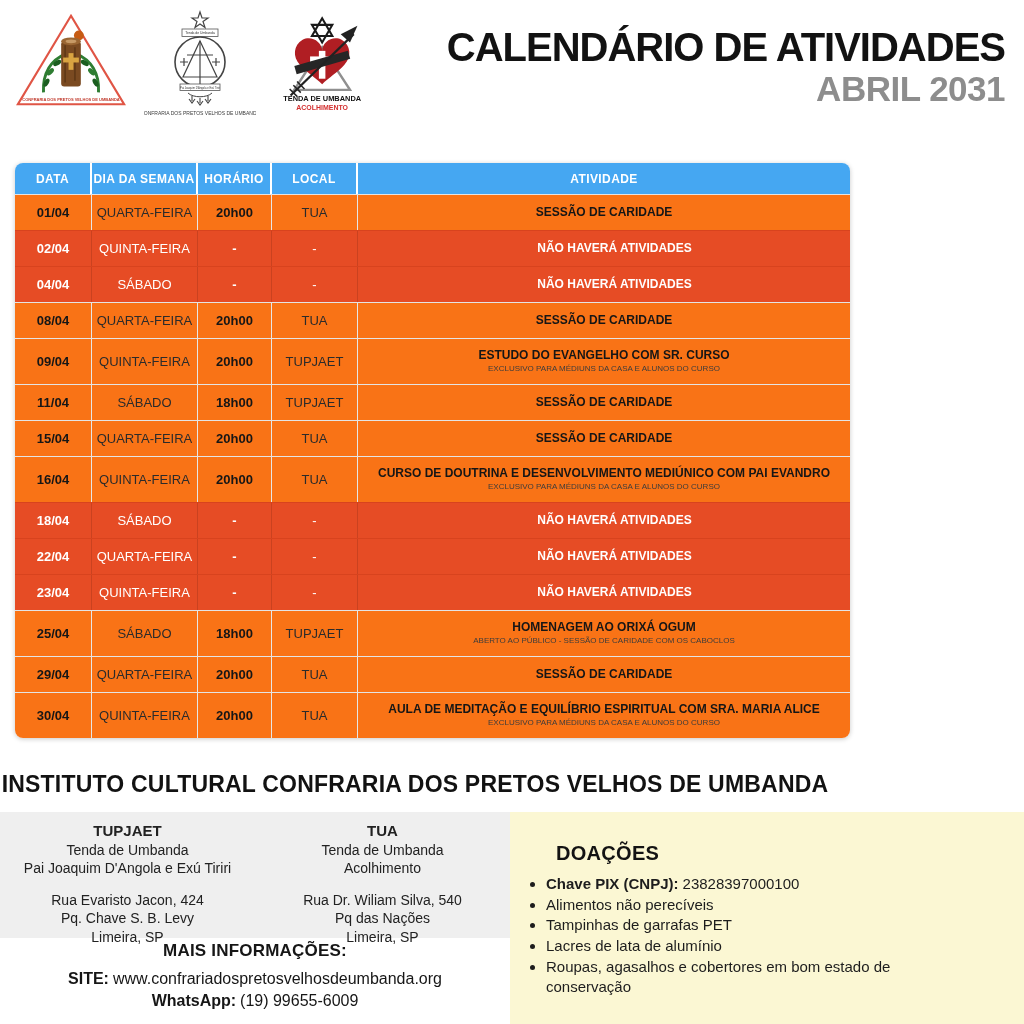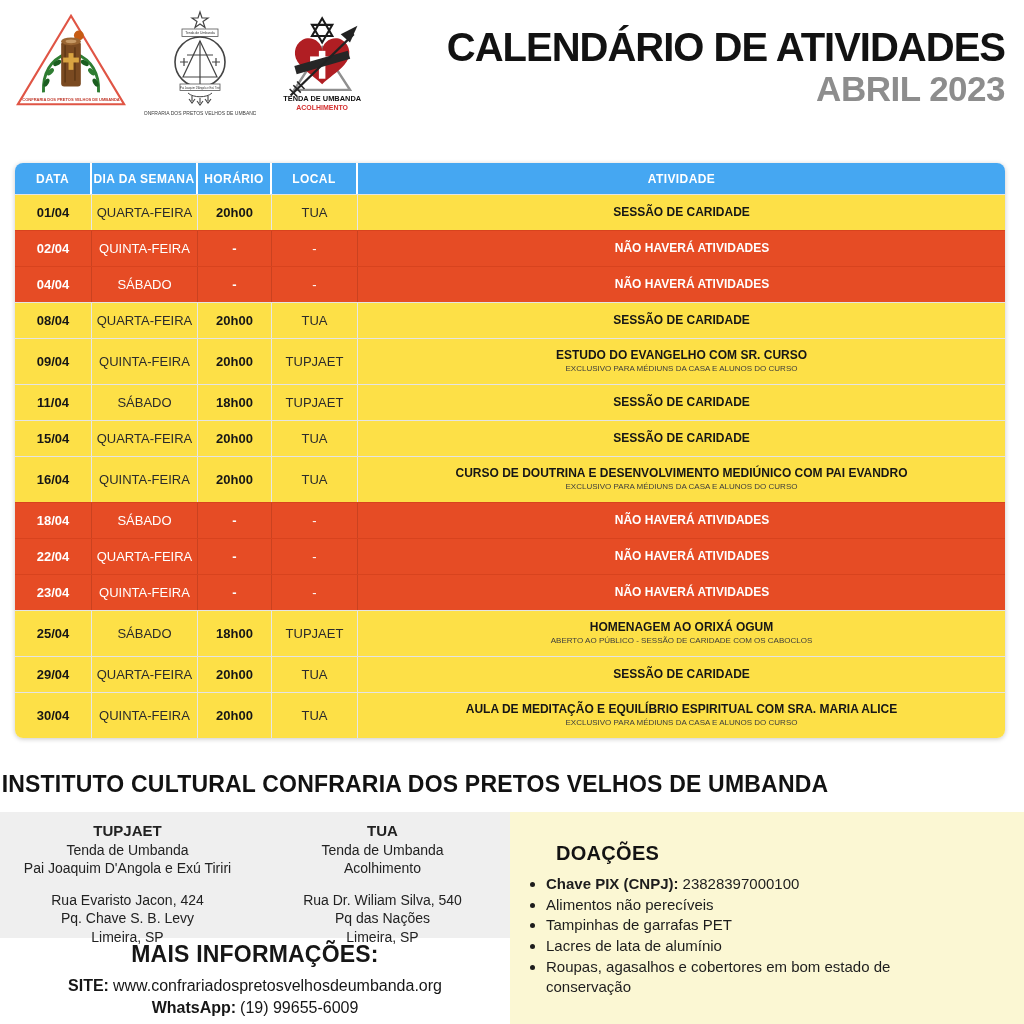--- a/index.html
+++ b/index.html
@@ -6,28 +6,28 @@
   body{
     width:1024px;height:1024px;position:relative;overflow:hidden;
     background:#ffffff;font-family:"Liberation Sans",sans-serif;color:#1c1c1c;
   }
   
   .logos{position:absolute;left:14px;top:10px;display:flex;gap:16px;align-items:flex-start;}
   .title-block{position:absolute;right:19px;top:26px;text-align:right;}
   .main-title{font-size:40px;font-weight:bold;letter-spacing:-1px;color:#121212;line-height:1.05;}
   .sub-title{font-size:35px;font-weight:bold;letter-spacing:-0.5px;color:#8d8d8d;line-height:1.1;margin-top:2px;}
   
-  .sched{position:absolute;left:15px;top:163px;width:990px;border-radius:8px;overflow:hidden;
+  .sched{position:absolute;left:15px;top:163px;width:835px;border-radius:8px;overflow:hidden;
          box-shadow:0 1px 5px rgba(0,0,0,0.22);background:#fff;}
   .thead,.trow{display:grid;grid-template-columns:77px 106px 74px 86px 1fr;}
   .thead{background:#45a7f2;height:31px;}
   .thead .hcell{display:flex;align-items:center;justify-content:center;color:#fff;font-weight:bold;
     font-size:12px;letter-spacing:0.4px;border-right:2px solid #ffffff;}
   .thead .hcell:last-child{border-right:none;}
-  .trow{height:35px;border-top:1px solid #e4e4e4;background:#fde047;}
+  .trow{height:35px;border-top:1px solid #e4e4e4;background:#f97316;}
   .trow.tall{height:45px;}
   .trow.hl{background:#e64c25;color:#fff;border-top-color:#d8431e;}
   .cell{display:flex;align-items:center;justify-content:center;text-align:center;
         border-right:1px solid #e6e6e6;font-size:13px;color:#2b2b2b;overflow:hidden;}
   .cell:last-child{border-right:none;}
   .trow.hl .cell{border-right-color:rgba(0,0,0,0.12);color:#fff;}
   .cell.date,.cell.time{font-weight:bold;color:#161616;}
   .trow.hl .cell.date,.trow.hl .cell.time{color:#fff;}
   .cell.act{flex-direction:column;padding:2px 8px;}
   .act-main{font-weight:bold;font-size:12px;color:#161616;line-height:1.25;}
@@ -35,21 +35,21 @@
   .trow.hl .act-main{color:#fff;margin-left:21px;}
   
   .institute-title{position:absolute;left:0;top:771px;width:830px;text-align:center;
     font-size:23px;font-weight:bold;color:#121212;letter-spacing:0.2px;}
   .gray-panel{position:absolute;left:0;top:812px;width:510px;height:126px;background:#efefef;
     display:flex;align-items:flex-start;}
   .loc{width:50%;text-align:center;font-size:14px;line-height:1.32;padding-top:9px;color:#222;}
   .loc .acr{font-weight:bold;font-size:15px;}
   .loc .addr{margin-top:13px;}
   .more-info{position:absolute;left:0;top:941px;width:510px;text-align:center;color:#161616;}
-  .more-info .mi-title{font-weight:bold;font-size:23px;letter-spacing:0.2px;}
+  .more-info .mi-title{font-weight:bold;font-size:17px;letter-spacing:0.2px;}
   .more-info .mi-line{font-size:16px;margin-top:9px;}
   .more-info .mi-line b{margin-right:4px;}
   .yellow-panel{position:absolute;left:510px;top:812px;width:514px;height:212px;background:#fbf7d3;}
   .don-title{position:absolute;left:46px;top:30px;font-size:20px;font-weight:bold;color:#131313;letter-spacing:0.3px;}
   .don-list{position:absolute;left:0;top:62px;margin:0;padding-left:36px;width:408px;
     font-size:15px;line-height:1.38;color:#1d1d1d;}
   .don-list li{margin:0;}
   .don-list b:empty{display:none;}
   .don-list b{margin-right:4px;}
   svg text{font-family:"Liberation Sans",sans-serif;}
@@ -111,21 +111,21 @@
     <path d="M13 85 l8 8 M17 81 l8 8 M21 77 l8 8" stroke="#222" stroke-width="1.6"></path>
     <path d="M48 9 L59 28 L37 28 Z" fill="none" stroke="#1a1a1a" stroke-width="2.2"></path>
     <path d="M48 35 L37 16 L59 16 Z" fill="none" stroke="#1a1a1a" stroke-width="2.2"></path>
     <text x="48" y="98" font-size="8" font-weight="bold" text-anchor="middle" fill="#111">TENDA DE UMBANDA</text>
     <text x="48" y="108" font-size="7.5" font-weight="bold" text-anchor="middle" fill="#d32f2f">ACOLHIMENTO</text>
   </svg>
 </div>
 
 <div class="title-block">
   <div class="main-title">CALENDÁRIO DE ATIVIDADES</div>
-  <div class="sub-title">ABRIL 2023</div>
+  <div class="sub-title">ABRIL 2031</div>
 </div>
 
 <div class="sched">
   <div class="thead">
     <div class="hcell">DATA</div>
     <div class="hcell">DIA DA SEMANA</div>
     <div class="hcell">HORÁRIO</div>
     <div class="hcell">LOCAL</div>
     <div class="hcell">ATIVIDADE</div>
   </div>

